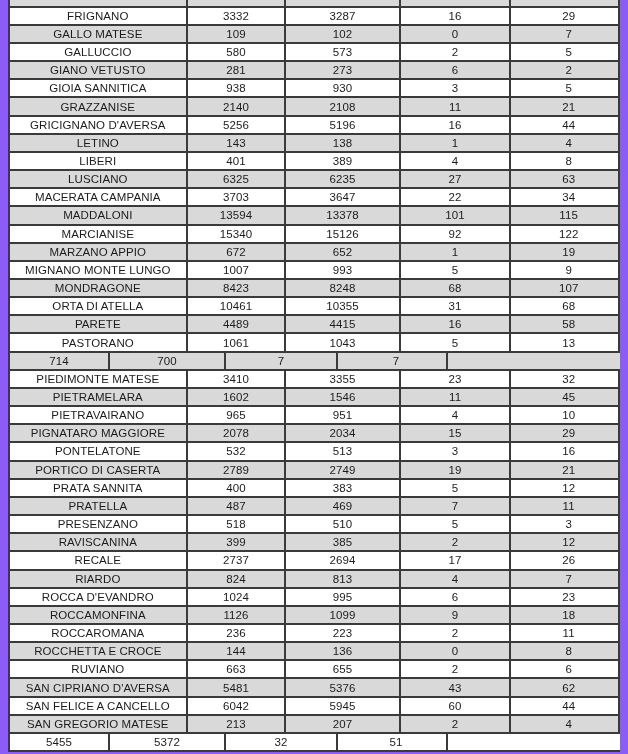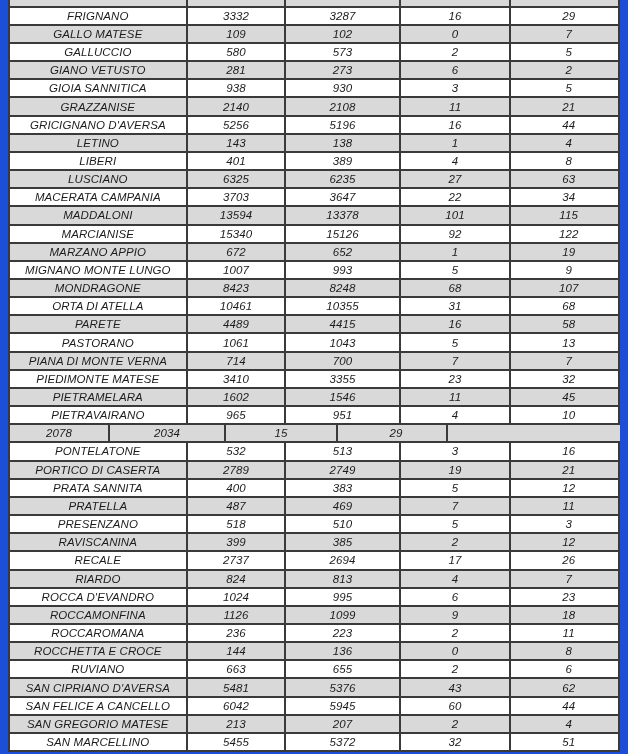--- a/index.html
+++ b/index.html
@@ -8,22 +8,21 @@
     width: 628px;
     height: 754px;
     background: #ffffff;
     overflow: hidden;
     font-family: "Liberation Sans", "DejaVu Sans", sans-serif;
   }
   .page {
     position: relative;
     width: 628px;
     height: 754px;
-    background: #1d4ed8;
-    font-style: italic;
+    background: #8b5cf6;
   }
   .grid {
     position: absolute;
     left: 8px;
     top: -12.5px;
     width: 612px;
     border-left: 2px solid #3a3a3a;
     border-top: 2px solid #3a3a3a;
     box-sizing: border-box;
     background: #ffffff;
@@ -194,21 +193,20 @@
         <div class="cell c4">58</div>
       </div>
       <div class="row">
         <div class="cell c0">PASTORANO</div>
         <div class="cell c1">1061</div>
         <div class="cell c2">1043</div>
         <div class="cell c3">5</div>
         <div class="cell c4">13</div>
       </div>
       <div class="row alt">
-        <div class="cell c0">PIANA DI MONTE VERNA</div>
         <div class="cell c1">714</div>
         <div class="cell c2">700</div>
         <div class="cell c3">7</div>
         <div class="cell c4">7</div>
       </div>
       <div class="row">
         <div class="cell c0">PIEDIMONTE MATESE</div>
         <div class="cell c1">3410</div>
         <div class="cell c2">3355</div>
         <div class="cell c3">23</div>
@@ -222,20 +220,21 @@
         <div class="cell c4">45</div>
       </div>
       <div class="row">
         <div class="cell c0">PIETRAVAIRANO</div>
         <div class="cell c1">965</div>
         <div class="cell c2">951</div>
         <div class="cell c3">4</div>
         <div class="cell c4">10</div>
       </div>
       <div class="row alt">
+        <div class="cell c0">PIGNATARO MAGGIORE</div>
         <div class="cell c1">2078</div>
         <div class="cell c2">2034</div>
         <div class="cell c3">15</div>
         <div class="cell c4">29</div>
       </div>
       <div class="row">
         <div class="cell c0">PONTELATONE</div>
         <div class="cell c1">532</div>
         <div class="cell c2">513</div>
         <div class="cell c3">3</div>
@@ -340,20 +339,19 @@
         <div class="cell c4">44</div>
       </div>
       <div class="row alt">
         <div class="cell c0">SAN GREGORIO MATESE</div>
         <div class="cell c1">213</div>
         <div class="cell c2">207</div>
         <div class="cell c3">2</div>
         <div class="cell c4">4</div>
       </div>
       <div class="row">
-        <div class="cell c0">SAN MARCELLINO</div>
         <div class="cell c1">5455</div>
         <div class="cell c2">5372</div>
         <div class="cell c3">32</div>
         <div class="cell c4">51</div>
       </div>
     </div>
 </div>
 
 </body></html>

